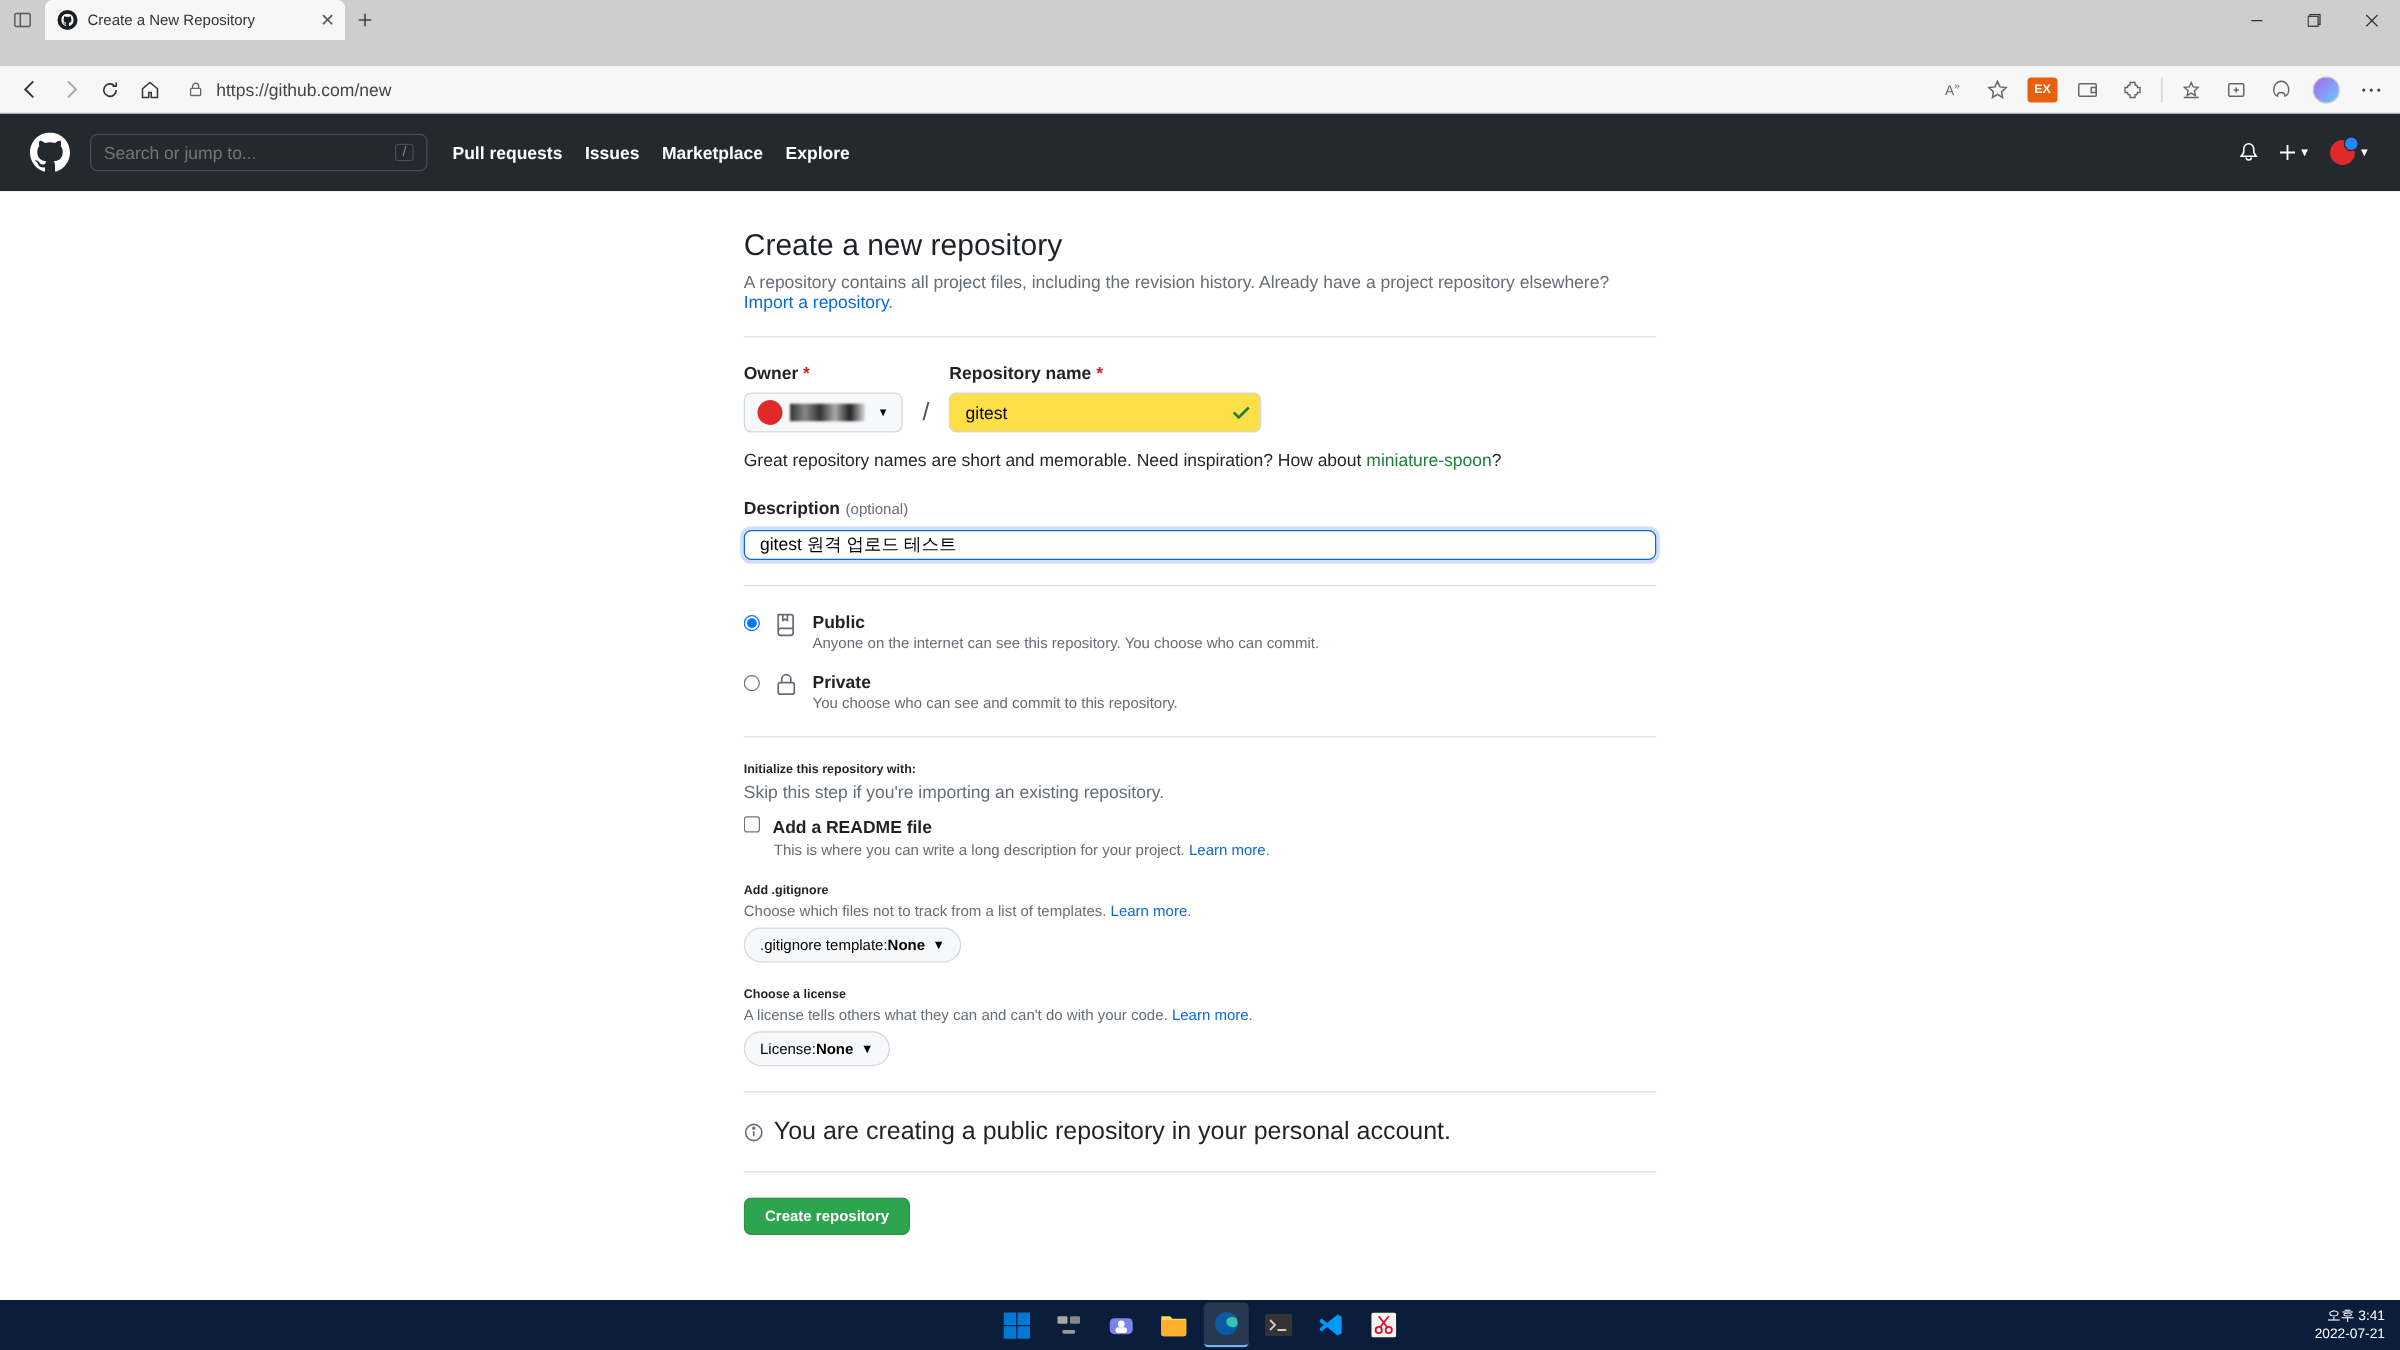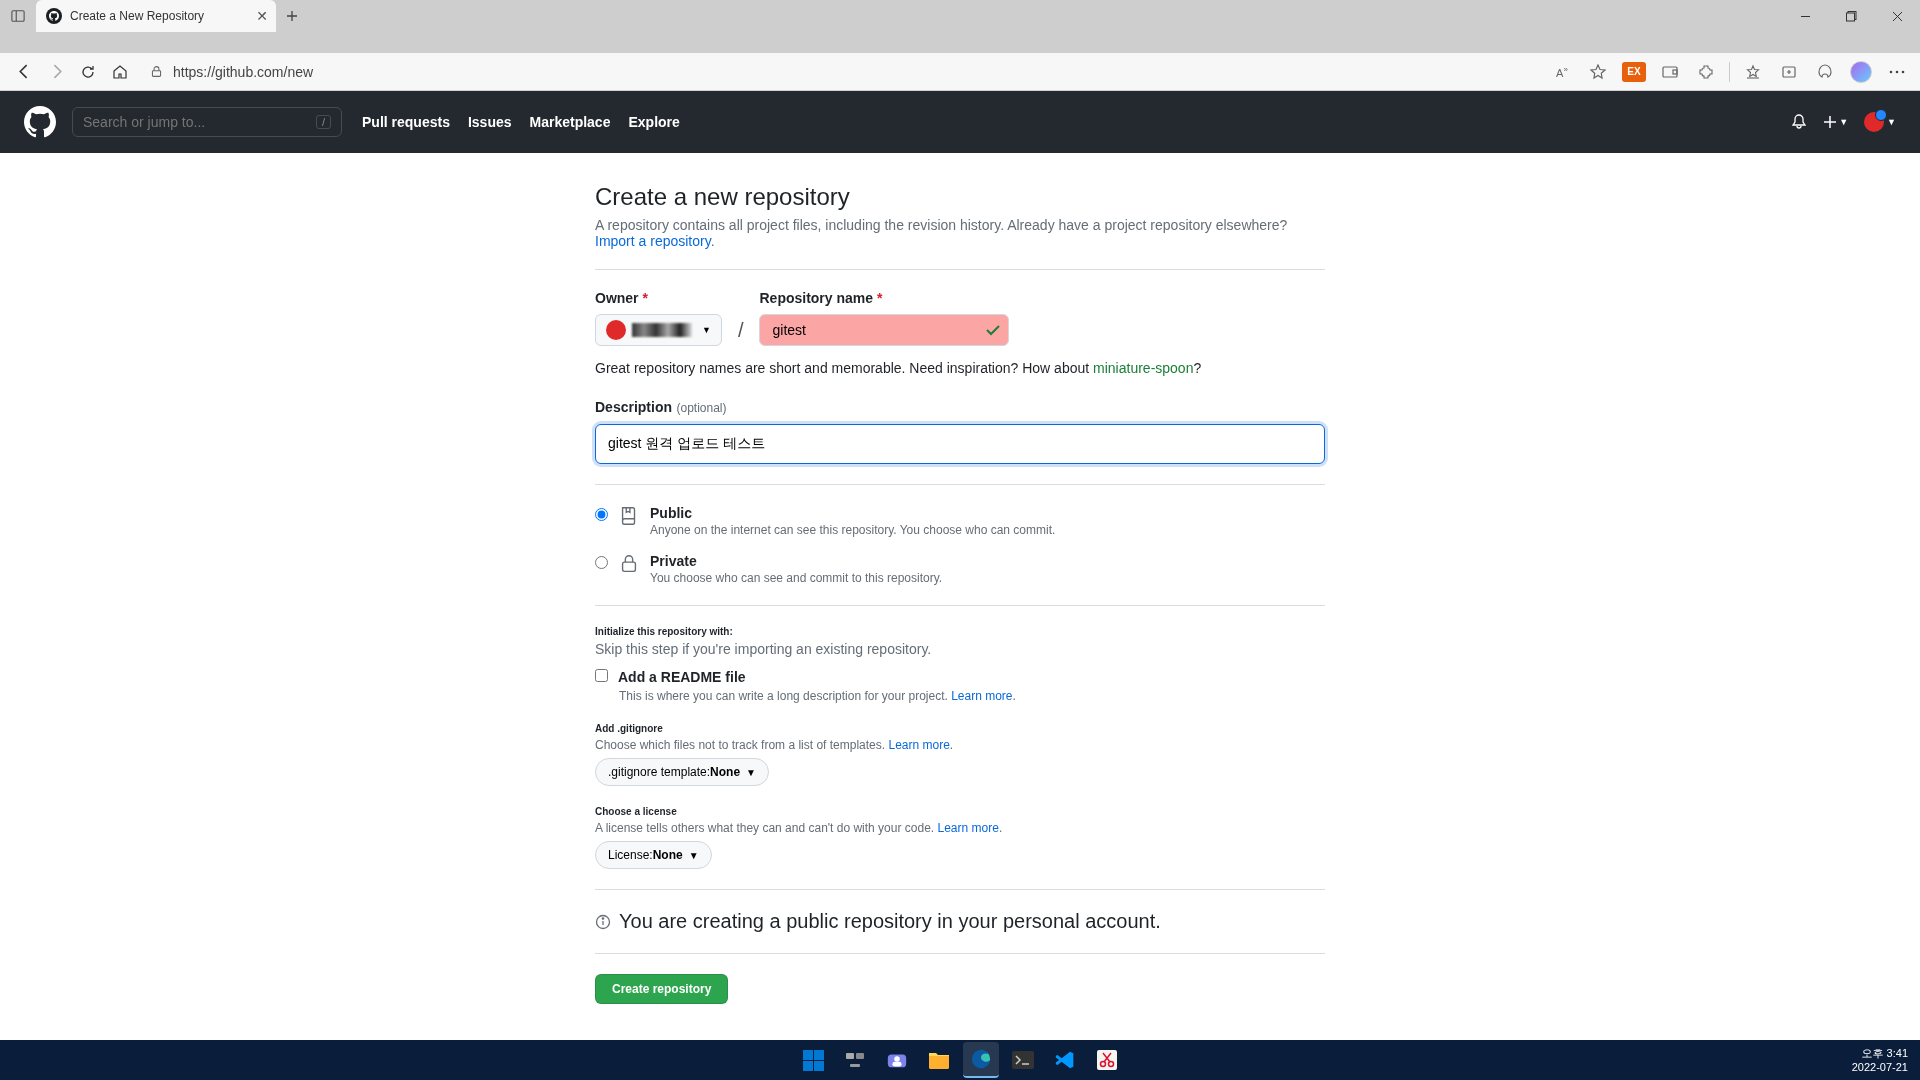--- a/index.html
+++ b/index.html
@@ -47,29 +47,29 @@
 hr.sep { border: none; border-top: 1px solid #d8dee4; margin: 20px 0; }
 
 .form-row { display: flex; gap: 14px; align-items: flex-end; }
 .form-label { font-size: 14px; font-weight: 600; color: #1f2328; margin-bottom: 8px; display: block; }
 .req { color: #cf222e; }
 .owner-select { display: flex; align-items: center; border: 1px solid #d0d7de; border-radius: 6px; background: #f6f8fa; padding: 5px 10px; height: 32px; gap: 6px; }
 .owner-avatar { width: 20px; height: 20px; background: #e02a2a; border-radius: 50%; }
 .owner-name-blur { width: 60px; height: 14px; background: linear-gradient(90deg,#333,#888,#333,#aaa,#222,#ddd); filter: blur(1px); }
 .slash-sep { font-size: 20px; color: #555; margin: 0 2px 4px 2px; }
 .name-input-wrap { position: relative; }
-.name-input { border: 1px solid #d0d7de; border-radius: 6px; padding: 5px 30px 5px 12px; height: 32px; width: 250px; font-size: 14px; background: #fca5a5; }
+.name-input { border: 1px solid #d0d7de; border-radius: 6px; padding: 5px 30px 5px 12px; height: 32px; width: 250px; font-size: 14px; background: #fde047; }
 .check-icon { position: absolute; right: 8px; top: 8px; color: #1a7f37; }
 
 .suggestion-text { font-size: 14px; color: #1f2328; margin-top: 14px; }
 .suggestion-name { color: #1a7f37; }
 
 .desc-label-row { margin-top: 22px; margin-bottom: 8px; }
 .optional { font-size: 12px; color: #656d76; font-weight: 400; }
-.desc-input { width: 100%; border: 1px solid #0969da; border-radius: 6px; padding: 6px 12px; height: 40px; font-size: 14px; outline: none; box-shadow: 0 0 0 3px rgba(9,105,218,0.2); }
+.desc-input { width: 100%; border: 1px solid #0969da; border-radius: 6px; padding: 6px 12px; height: 24px; font-size: 14px; outline: none; box-shadow: 0 0 0 3px rgba(9,105,218,0.2); }
 
 .radio-row { display: flex; align-items: flex-start; gap: 10px; margin-bottom: 16px; }
 .radio-row input { margin-top: 3px; }
 .radio-icon { margin-top: 0; }
 .radio-title { font-size: 14px; font-weight: 600; color: #1f2328; }
 .radio-desc { font-size: 12px; color: #656d76; margin-top: 2px; }
 
 .section-title { font-size: 10px; font-weight: 600; color: #1f2328; margin-bottom: 4px; }
 .section-sub { font-size: 14px; color: #656d76; margin-bottom: 12px; }
 

